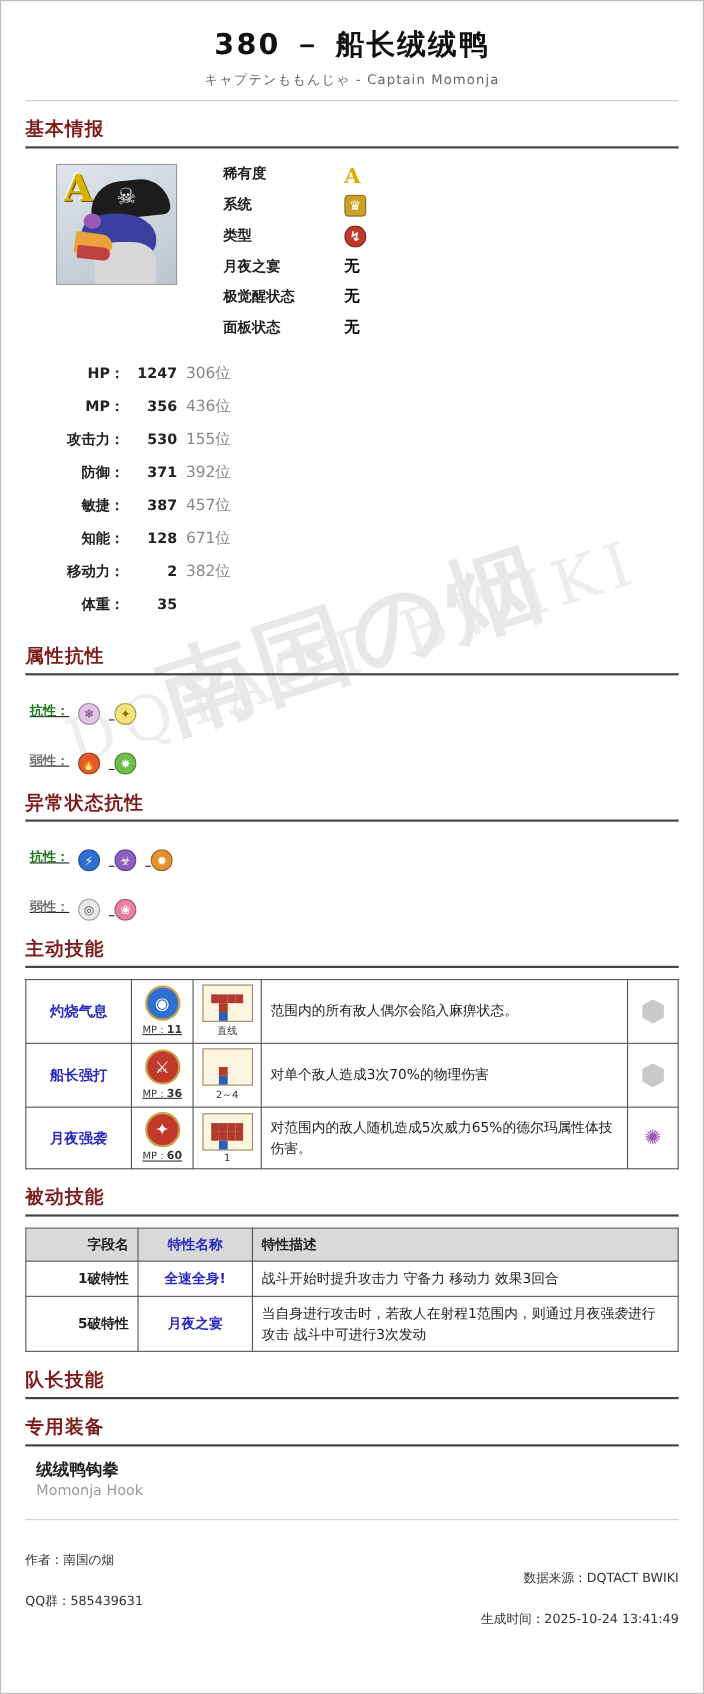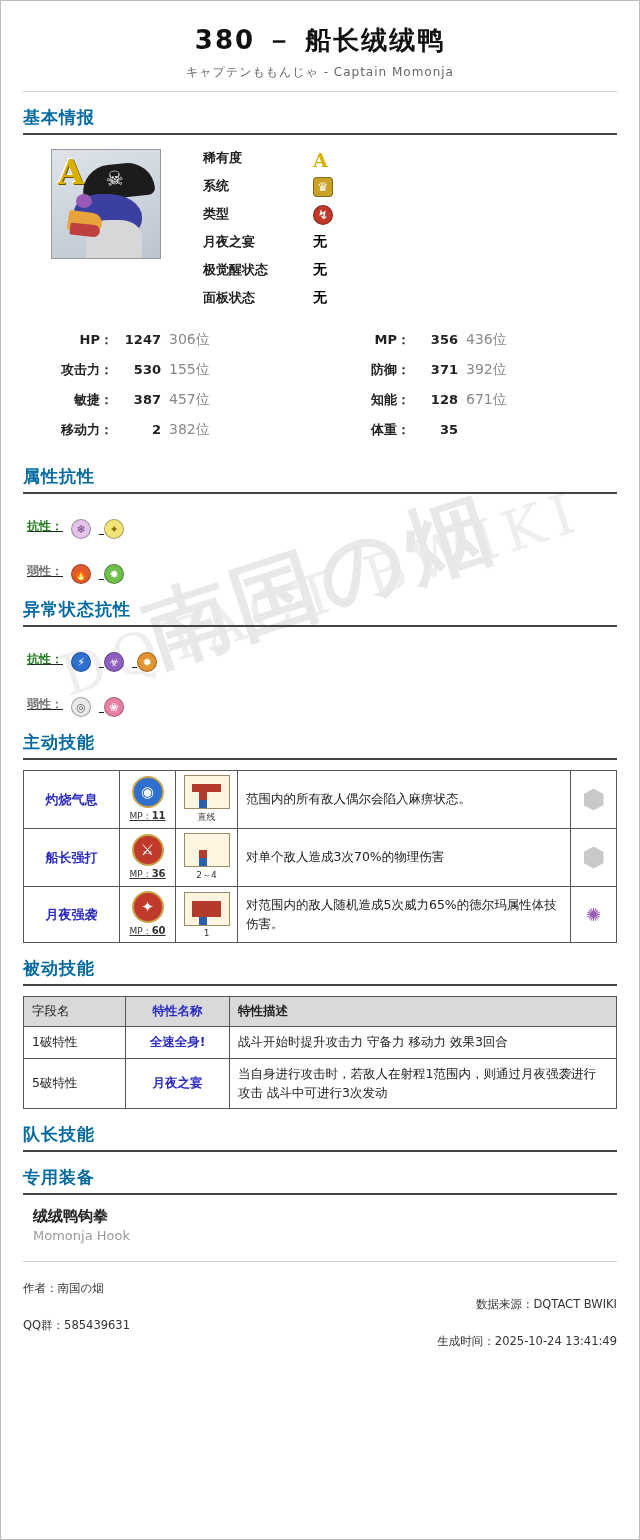--- a/index.html
+++ b/index.html
@@ -60,21 +60,21 @@
     padding-bottom:10px;
     letter-spacing:1px;
   }
   .hr-top { border-bottom:1px solid #cfcfcf; margin:0 22px; }
 
   
   .sec {
     margin: 14px 22px 0 22px;
   }
   .sec-h {
-    color: #0369a1;
+    color: #7f1d1d;
     font-size: 17px;
     font-weight: bold;
     border-bottom: 2px solid #444;
     padding-bottom: 4px;
     letter-spacing: 1px;
   }
 
   
   .basic-wrap { display:flex; margin-top:14px; }
   .portrait {
@@ -130,21 +130,21 @@
     border:1px solid rgba(0,0,0,.35); text-align:center; line-height:19px; font-size:12px;
     color:#fff;
   }
   .ic-purple { background:#8e5fc0; }
   .ic-gold { background:#c9a227; border-radius:4px; }
   .ic-red { background:#c0392b; }
   .ic-none { color:#000; font-weight:bold; font-size:14px; }
 
   
   .stats { margin-top:12px; }
-  .stat-grid { display:flex; flex-wrap:wrap; }
+  .stat-grid { display:flex; flex-wrap:wrap;flex-direction:column; }
   .stat-cell { width:50%; display:flex; align-items:baseline; height:30px; padding-left:6px;}
   .stat-name { width:84px; text-align:right; font-size:13px; font-weight:bold; }
   .stat-val { width:56px; text-align:right; font-size:13px; font-weight:bold; padding-right:8px;}
   .stat-rank { font-size:14px; color:#888; }
 
   
   .res-row { display:flex; align-items:flex-start; margin-top:24px;text-decoration:underline; }
   .res-lab { width:48px; font-size:12px; font-weight:bold; color:#1d7a1d; text-align:right; padding-right:8px;}
   .res-lab.weak { color:#737373; }
   .res-icons span { margin-right:8px; }
@@ -190,33 +190,33 @@
   .hexa {
     width:20px;height:22px;margin:0 auto;background:#c9c9c9;
     clip-path: polygon(50% 0%, 100% 25%, 100% 75%, 50% 100%, 0% 75%, 0% 25%);
   }
   .flower { font-size:18px; color:#9b59b6; }
 
   
   .pass-tab { margin-top:10px; border:1px solid #555; }
   .pass-tab th, .pass-tab td { border:1px solid #555; font-size:12.5px; padding:6px 8px; }
   .pass-tab thead th { background:#d9d9d9; font-weight:bold; text-align:left; }
-  .pass-tab .c1 { width:102px; text-align:left; font-weight:normal; }
+  .pass-tab .c1 { width:102px; text-align:right; font-weight:bold; }
   .pass-tab .c2 { width:104px; text-align:center; color:#2b2bc0; font-weight:bold; }
   .pass-tab td.c3 { line-height:1.5; }
 
   .leader-text { font-size:14px; font-weight:bold; margin-top:12px; }
   .equip-name { font-size:15px; font-weight:bold; margin-top:12px; margin-left:10px;}
   .equip-sub { font-size:13px; color:#9a9a9a; margin-left:10px; margin-top:2px;}
 
   
   .footer {
     margin: 18px 22px 0 22px;
     border-top:1px solid #cfcfcf;
-    padding-top:16px;
+    padding-top:26px;
     font-size:11.5px;
     color:#333;
   }
   .f-row { display:flex; justify-content:space-between; padding:3px 0; }
   .f-right { color:#333;margin-top:16px; }
 </style>
 </head>
 <body>
 
 <div class="page">

